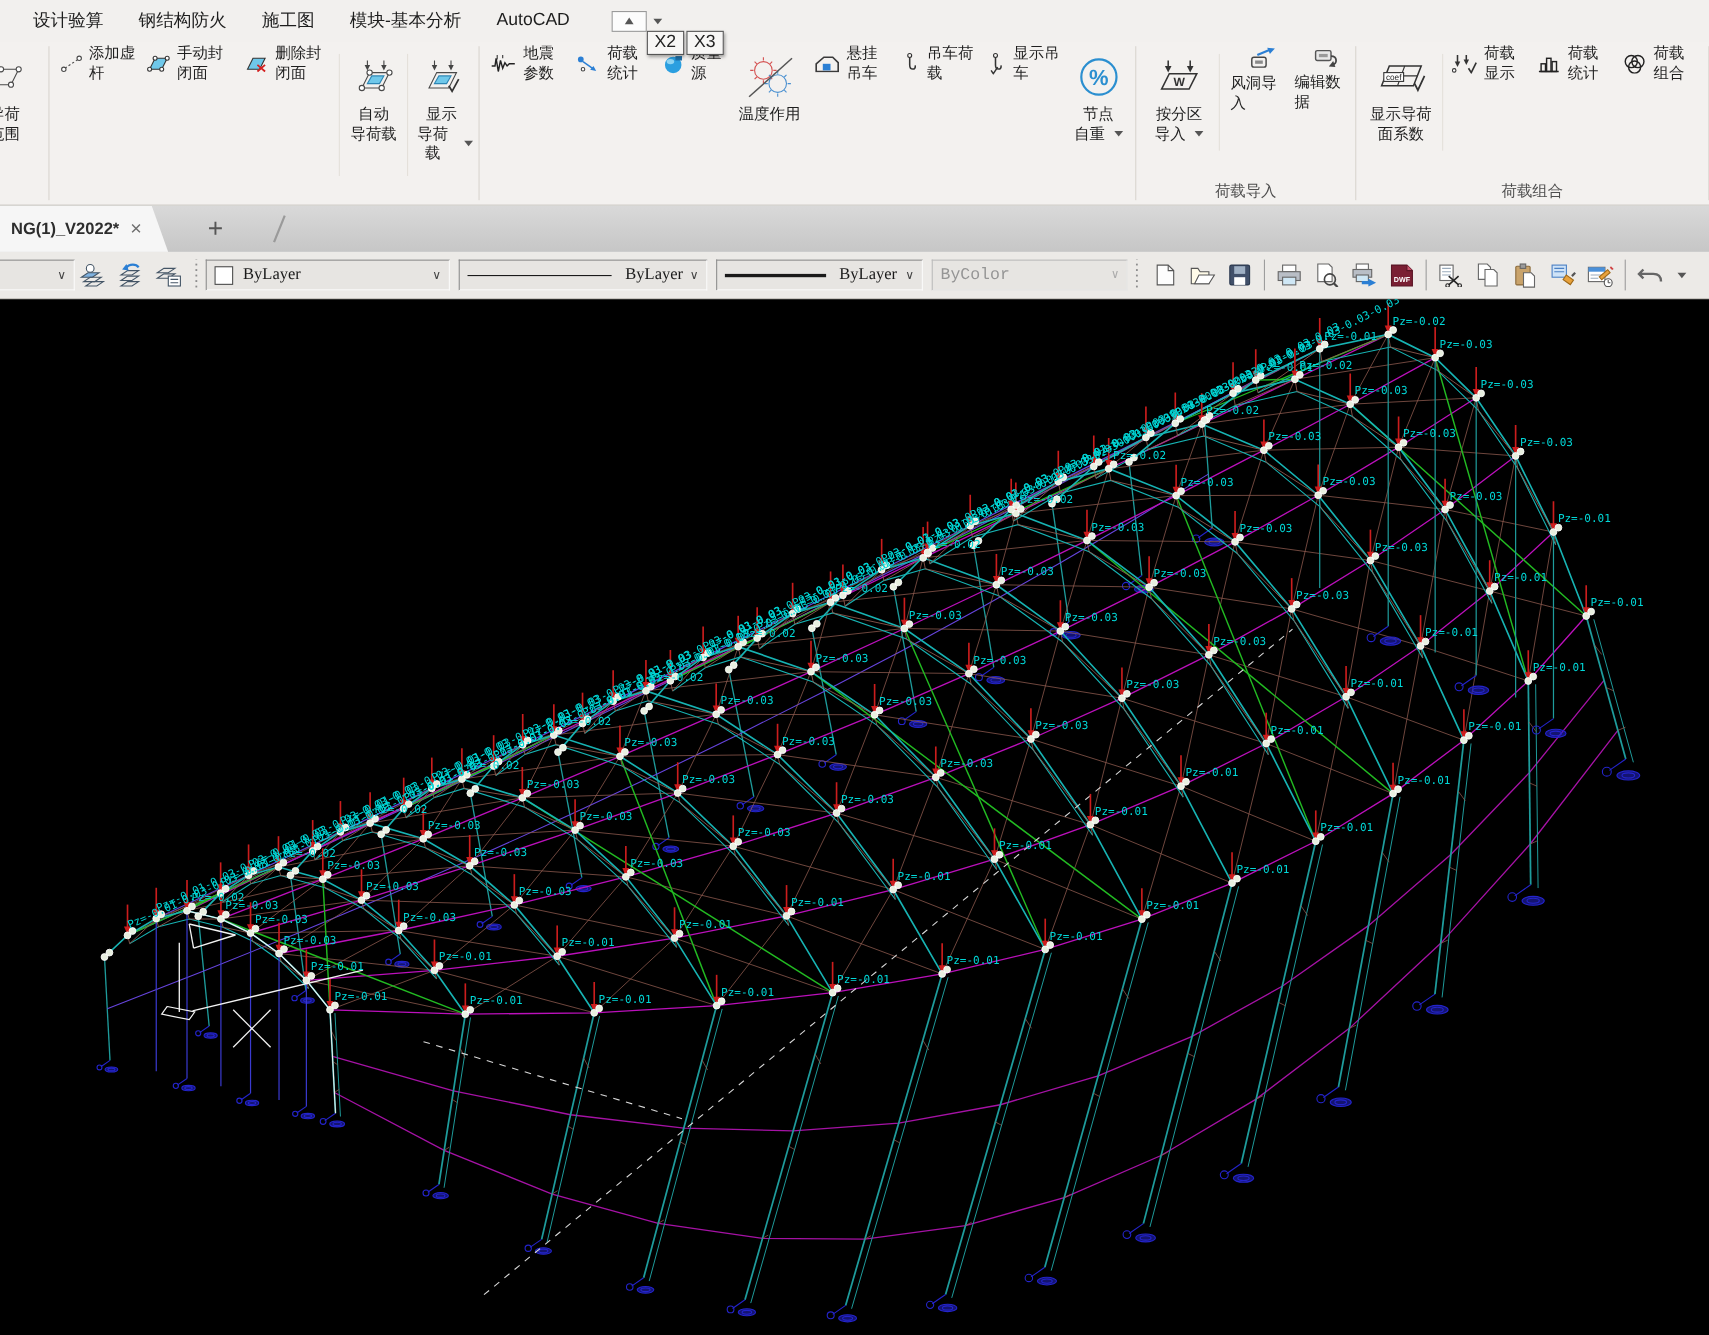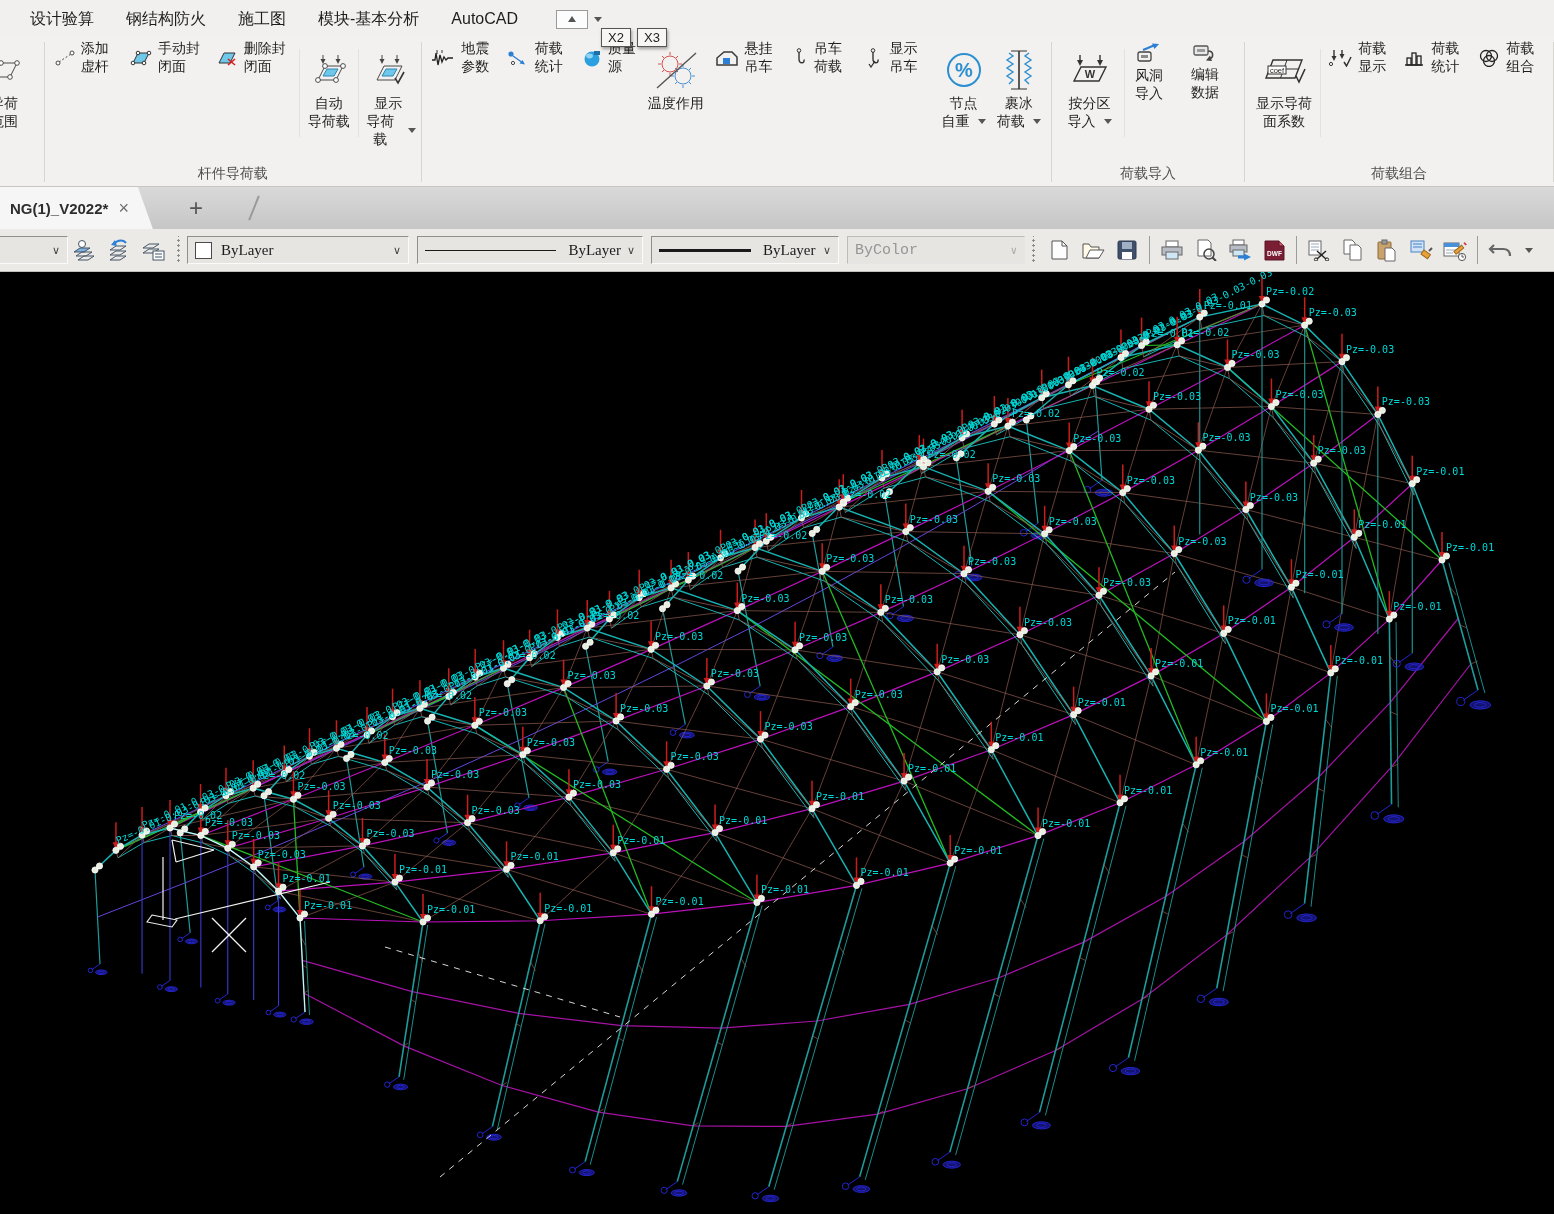--- a/index.html
+++ b/index.html
@@ -3,35 +3,35 @@
 <meta charset="utf-8">
 <style>
   html,body{margin:0;padding:0;}
   body{width:1554px;height:1214px;overflow:hidden;background:#f0eeec;font-family:"Liberation Sans",sans-serif;}
   
   .menubar{height:38px;background:#f2f0ee;display:flex;align-items:center;padding-left:14px;position:relative;}
   .menu-item{font-size:16px;color:#1d1d1d;padding:0 16px;height:100%;display:flex;align-items:center;cursor:default;}
   .collapse-btn{margin-left:22px;width:30px;height:17px;border:1px solid #9a9a9a;background:#fcfcfc;display:flex;align-items:center;justify-content:center;}
   .tri-up{width:0;height:0;border-left:4px solid transparent;border-right:4px solid transparent;border-bottom:6px solid #555;}
   .tri-dn{width:0;height:0;border-left:4px solid transparent;border-right:4px solid transparent;border-top:5px solid #555;margin-left:6px;}
-  .keytip{position:absolute;top:28px;border:1px solid #555;background:#f7f6f5;font-size:13px;color:#222;padding:1px 6px;box-shadow:1px 2px 3px rgba(0,0,0,.35);z-index:20;margin-left:13px;}
+  .keytip{position:absolute;top:28px;border:1px solid #555;background:#f7f6f5;font-size:16px;color:#222;padding:1px 6px;box-shadow:1px 2px 3px rgba(0,0,0,.35);z-index:20;}
   
   .ribbon{height:148px;background:#f3f1ef;display:flex;align-items:stretch;border-bottom:1px solid #c9c6c1;overflow:hidden;}
   .vsep{width:1px;background:#d9d5cf;margin:4px 0;}
   .insep{width:1px;background:#e4e0da;margin:8px 2px 26px 2px;}
   .panel{display:flex;flex-direction:column;}
   .panel-body{flex:1;display:flex;align-items:stretch;padding:3px 5px 0 5px;}
   .panel-label{height:23px;text-align:center;font-size:14px;color:#4e4e4e;line-height:20px;}
   .btn-lg{width:70px;display:flex;flex-direction:column;align-items:center;padding-top:5px;font-size:14px;color:#1f1f1f;line-height:18px;text-align:center;cursor:default;}
   .btn-lg .icon{height:48px;display:flex;align-items:center;justify-content:center;}
   .lbl2{display:flex;align-items:center;gap:2px;}
   .btn-col{display:flex;flex-direction:row;justify-content:space-around;padding:2px 0;}
   .btn-sm{display:flex;align-items:center;gap:6px;font-size:14px;color:#1f1f1f;height:30px;padding:0 5px;cursor:default;}
   .btn-sm .icon{width:24px;display:flex;justify-content:center;}
-  .btn-md{display:flex;flex-direction:column;align-items:flex-start;justify-content:center;font-size:14px;color:#1f1f1f;height:58px;padding:0 8px;cursor:default;}
+  .btn-md{display:flex;flex-direction:column;align-items:flex-end;justify-content:center;font-size:14px;color:#1f1f1f;height:58px;padding:0 8px;cursor:default;}
   .cut-left{margin-left:-36px;}
   
   .tabrow{height:42px;background:linear-gradient(#d9d9d9,#c6c6c6);display:flex;align-items:stretch;gap:24px;}
   .filetab{background:#f6f6f6;display:flex;align-items:center;padding:0 4px 0 10px;font-size:15px;font-weight:700;color:#2d2d2d;clip-path:polygon(0 0,calc(100% - 15px) 0,100% 100%,0 100%);padding-right:24px;}
   .tab-close{font-weight:400;color:#6e6e6e;margin-left:10px;font-size:18px;line-height:18px;cursor:default;}
   .newtab{width:38px;display:flex;align-items:center;justify-content:center;font-size:24px;color:#555;cursor:default;}
   .tabslash{width:2px;height:26px;background:#9a9a9a;transform:rotate(22deg);margin:8px 0 0 14px;}
   
   .toolbar{height:42px;background:#eceae7;display:flex;align-items:center;border-bottom:1px solid #c2bfba;}
   .ddl{height:28px;border-style:solid;border-width:1px;border-color:#8f8f8f #fbfbfb #fbfbfb #8f8f8f;background:#e7e5e2;display:flex;align-items:center;font-family:"Liberation Serif",serif;font-size:15px;color:#1a1a1a;padding:0 7px;box-sizing:border-box;}
@@ -157,21 +157,20 @@
               <path d="M26 24 L29 29 L35 18" fill="none" stroke="#333" stroke-width="1.6"></path>
             </svg>
         </span>
         <span>显示</span>
         <span class="lbl2">
             <span>导荷载</span>
             <span class="tri-dn"></span>
           </span>
       </div>
     </div>
-    <div class="panel-label">杆件导荷载</div>
   </div>
 
   <div class="vsep"></div>
 
   <div class="panel">
     <div class="panel-body">
       <div class="btn-col">
         <div class="btn-sm">
           <span class="icon">
             <svg width="24" height="18" viewBox="0 0 24 18">
@@ -269,36 +268,20 @@
       <div class="btn-lg">
         <span class="icon">
           <svg width="40" height="40" viewBox="0 0 40 40">
               <circle cx="20" cy="20" r="16" fill="none" stroke="#2b8fd0" stroke-width="2"></circle>
               <text x="20" y="27" text-anchor="middle" font-size="20" font-weight="bold" fill="#2b8fd0" font-family="Liberation Sans,sans-serif">%</text>
             </svg>
         </span>
         <span>节点</span>
         <span class="lbl2">
             <span>自重</span>
-            <span class="tri-dn"></span>
-          </span>
-      </div>
-      <div class="btn-lg">
-        <span class="icon">
-          <svg width="40" height="42" viewBox="0 0 40 42">
-              <line x1="20" y1="2" x2="20" y2="40" stroke="#333" stroke-width="1.6"></line>
-              <line x1="12" y1="2" x2="28" y2="2" stroke="#333"></line>
-              <line x1="12" y1="40" x2="28" y2="40" stroke="#333"></line>
-              <path d="M10 4 L14 7 L8 11 L14 15 L8 19 L14 23 L8 27 L14 31 L10 35" fill="none" stroke="#2b8fd0" stroke-width="1.4"></path>
-              <path d="M30 4 L26 7 L32 11 L26 15 L32 19 L26 23 L32 27 L26 31 L30 35" fill="none" stroke="#2b8fd0" stroke-width="1.4"></path>
-            </svg>
-        </span>
-        <span>裹冰</span>
-        <span class="lbl2">
-            <span>荷载</span>
             <span class="tri-dn"></span>
           </span>
       </div>
     </div>
   </div>
 
   <div class="vsep"></div>
 
   <div class="panel">
     <div class="panel-body">

